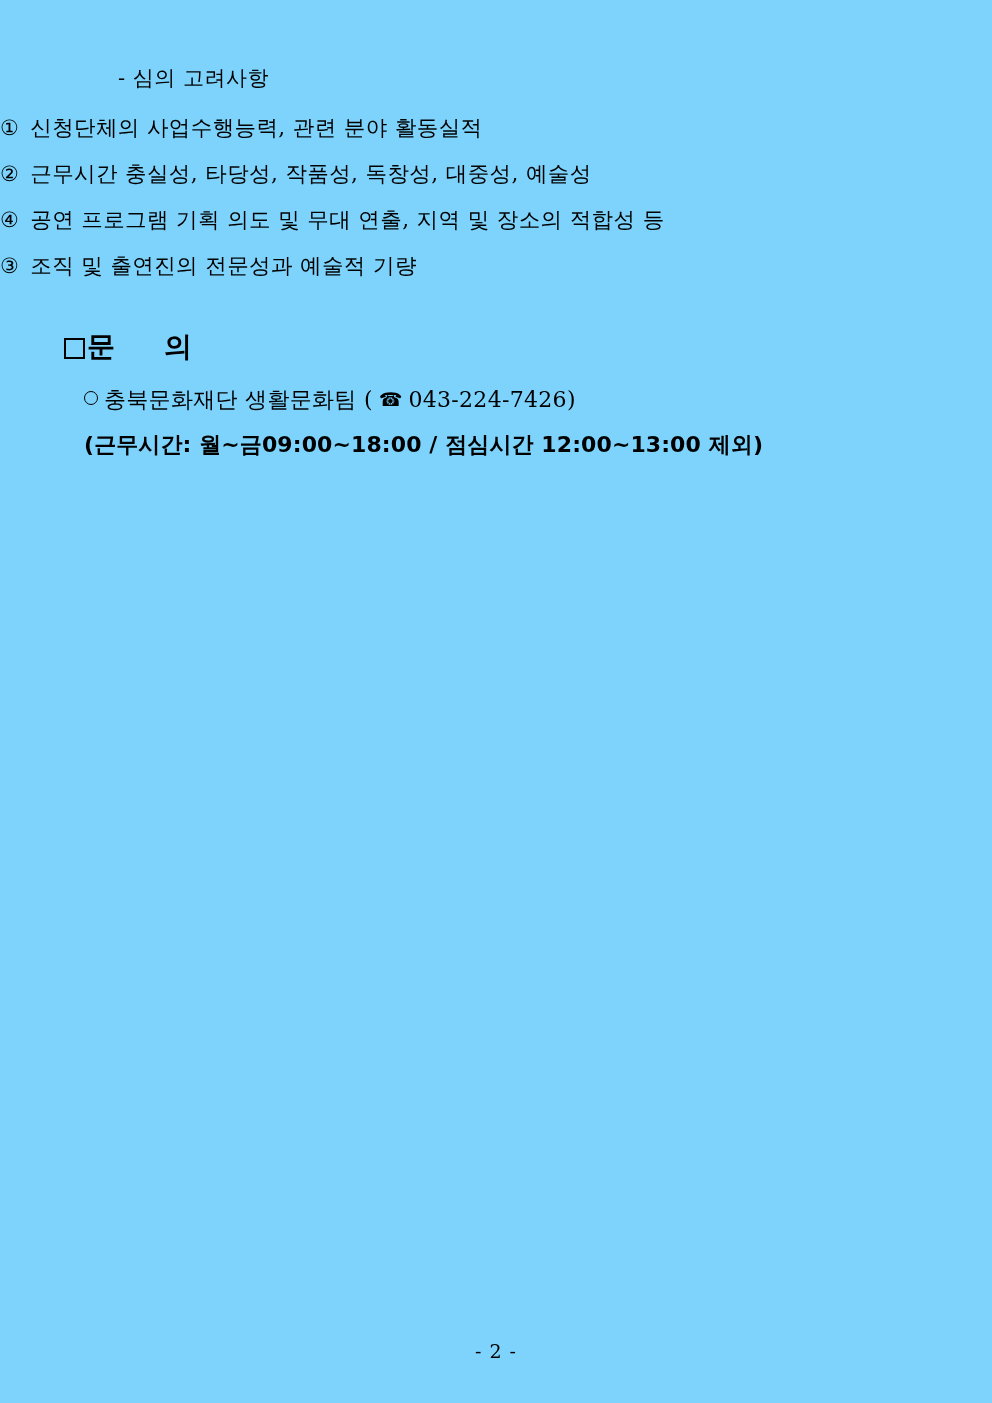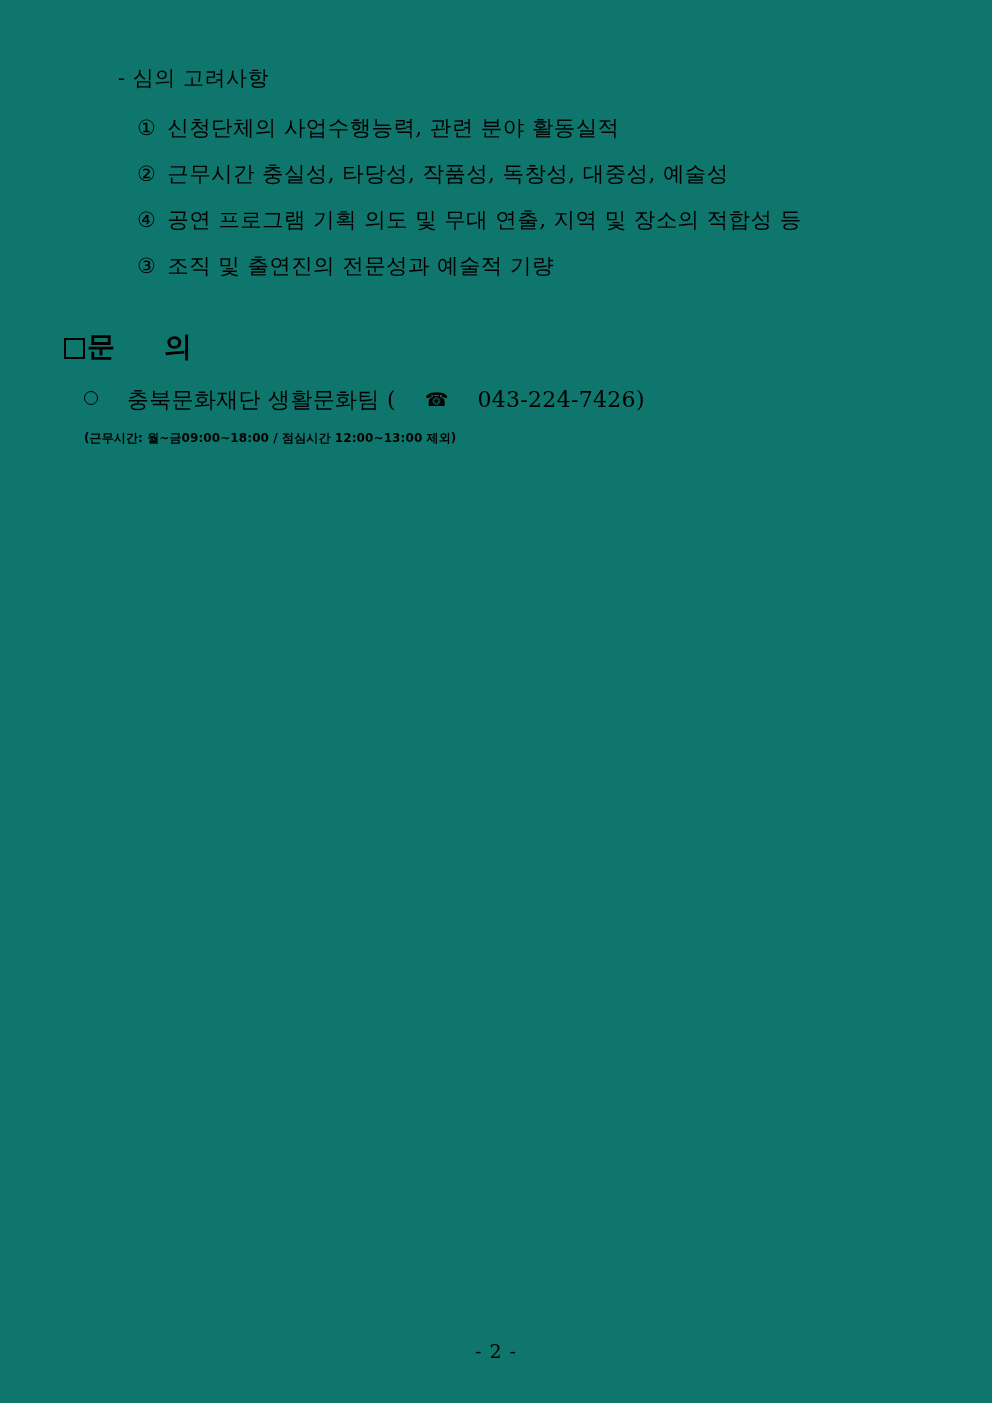--- a/index.html
+++ b/index.html
@@ -4,21 +4,21 @@
 <style>
   html, body {
     margin: 0;
     padding: 0;
     background: #ffffff;
   }
   .page {
     position: relative;
     width: 992px;
     height: 1403px;
-    background: #0f766e;
+    background: #7dd3fc;
     font-family: "Liberation Serif", serif;
     color: #000000;
     overflow: hidden;
   }
 
   
   .section-review {
     position: absolute;
     left: 0;
     top: 62px;
@@ -32,21 +32,20 @@
     line-height: 1.55;
     white-space: nowrap;
   }
   .review-items {
     margin-top: 10px;
   }
   .review-item {
     font-family: "DejaVu Serif", serif;
     font-size: 21.5px;
     letter-spacing: 0.4px;
-    padding-left: 137px;
     line-height: 2.14;
     white-space: nowrap;
   }
   .review-item .num {
     display: inline-block;
     margin-right: 11px;
     font-size: 21px;
   }
 
   
@@ -73,21 +72,21 @@
     white-space: pre;
   }
 
   
   .contact-line {
     position: absolute;
     left: 84px;
     top: 385px;
     display: flex;
     align-items: baseline;
-    gap: 29px;
+    gap: 6px;
     white-space: nowrap;
   }
   .circ-marker {
     display: inline-block;
     width: 14px;
     height: 14px;
     border: 1.8px solid #000;
     border-radius: 50%;
     box-sizing: border-box;
     position: relative;
@@ -104,21 +103,21 @@
     position: relative;
     top: -1px;
   }
 
   .hours-line {
     position: absolute;
     left: 84px;
     top: 430px;
     font-family: "DejaVu Sans", sans-serif;
     font-weight: bold;
-    font-size: 12px;
+    font-size: 22px;
     letter-spacing: 0.1px;
     white-space: nowrap;
   }
 
   
   .page-number {
     position: absolute;
     left: 0;
     top: 1340px;
     width: 992px;

